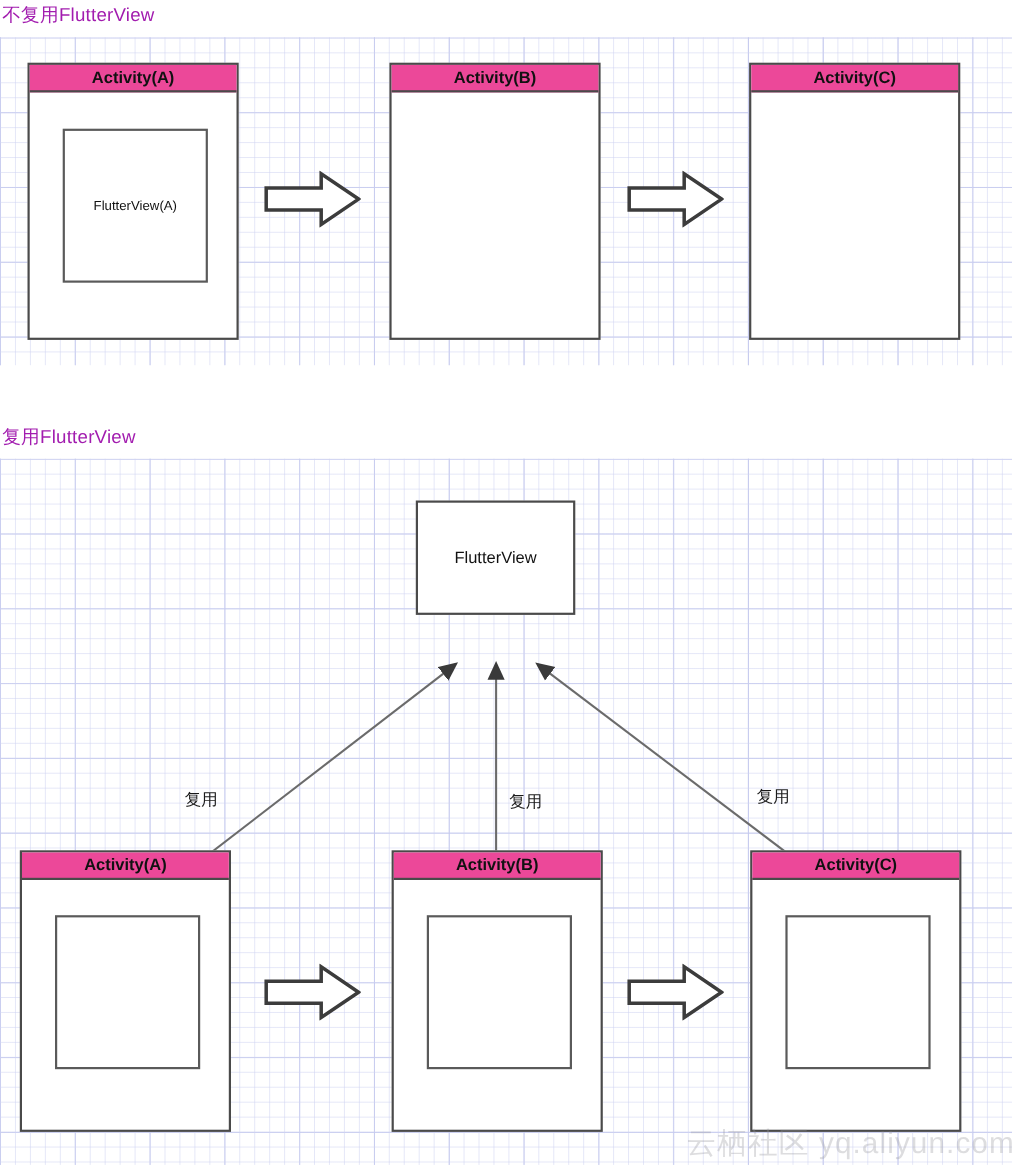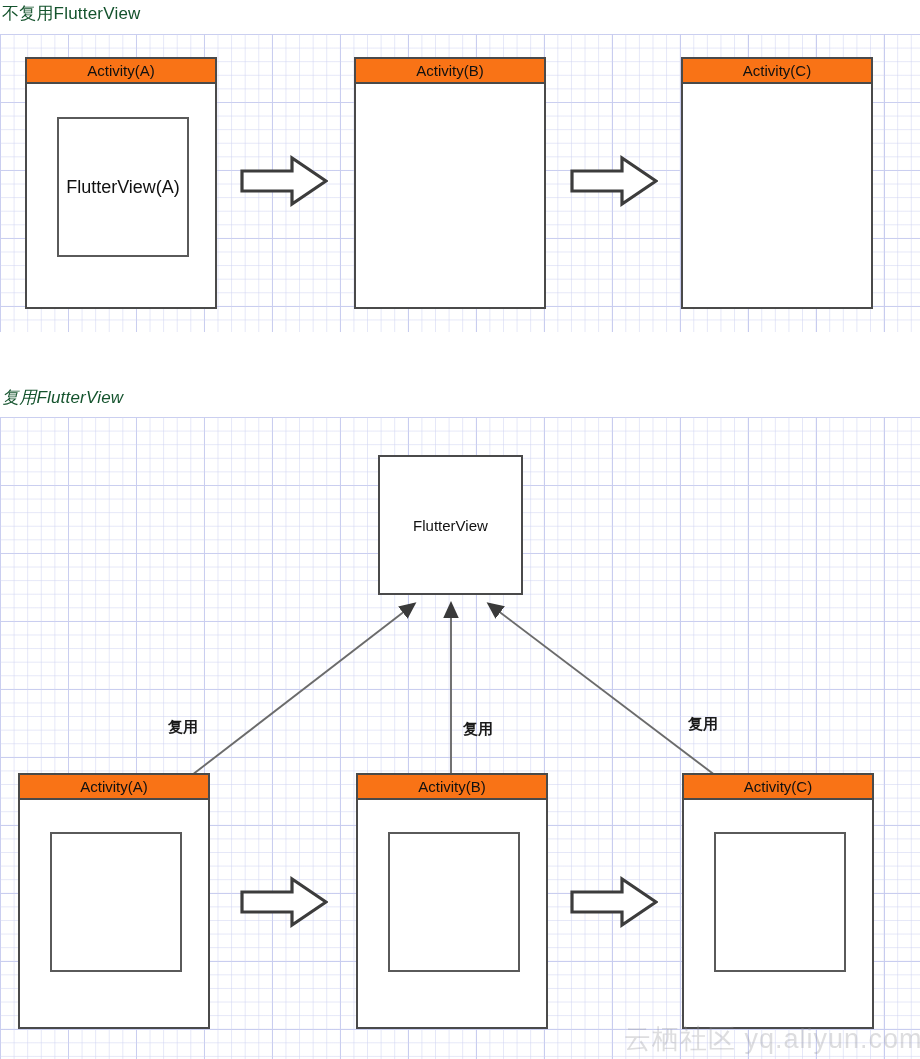--- a/index.html
+++ b/index.html
@@ -12,26 +12,26 @@
     height: 1059px;
     position: relative;
     font-family: "Liberation Sans", "DejaVu Sans", sans-serif;
     overflow: hidden;
   }
 
   
   .section-title {
     position: absolute;
     font-size: 17px;
-    color: #14532d;
+    color: #a21caf;
     letter-spacing: 0.2px;
     white-space: nowrap;
   }
   #title-1 { left: 2px;  top: 2px; }
-  #title-2 { left: 2px;  top: 386px; font-style: italic; }
+  #title-2 { left: 2px;  top: 386px; }
 
   
   .grid {
     position: absolute;
     left: 0;
     background-color: #ffffff;
     background-image:
       linear-gradient(to right,  rgba(208,212,242,0.55) 1px, transparent 1px),
       linear-gradient(to bottom, rgba(208,212,242,0.55) 1px, transparent 1px),
       linear-gradient(to right,  rgba(176,182,232,0.75) 1px, transparent 1px),
@@ -58,32 +58,33 @@
     left: 0;
     top: 0;
     right: 0;
     height: 25px;
     line-height: 24px;
     text-align: center;
     font-size: 15px;
     color: #111111;
     border-bottom: 2px solid #4a4a4a;
     box-sizing: border-box;
-    background: #f97316;
-    white-space: nowrap;
+    background: #ec4899;
+    white-space: nowrap;
+    font-weight: bold;
   }
   .inner-view {
     position: absolute;
     background: #ffffff;
     border: 2px solid #5a5a5a;
     box-sizing: border-box;
     display: flex;
     align-items: center;
     justify-content: center;
-    font-size: 18px;
+    font-size: 12px;
     color: #111111;
     white-space: nowrap;
   }
 
   
   .act-top        { width: 192px; height: 252px; top: 57px; }
   .act-top .inner-view { left: 30px; top: 58px; width: 132px; height: 140px; }
   #act-a { left: 25px; }
   #act-b { left: 354px; }
   #act-c { left: 681px; }
@@ -94,21 +95,21 @@
   #act-a2 { left: 18px; }
   #act-b2 { left: 356px; }
   #act-c2 { left: 682px; }
 
   
   #flutterview-box {
     position: absolute;
     left: 378px;
     top: 455px;
     width: 145px;
-    height: 140px;
+    height: 104px;
     background: #ffffff;
     border: 2px solid #4a4a4a;
     box-sizing: border-box;
     display: flex;
     align-items: center;
     justify-content: center;
     font-size: 15px;
     color: #111111;
   }
 
@@ -132,21 +133,20 @@
     height: 1059px;
     pointer-events: none;
   }
 
   
   .reuse-label {
     position: absolute;
     font-size: 15px;
     color: #1a1a1a;
     white-space: nowrap;
-    font-weight: bold;
   }
   #reuse-1 { left: 168px; top: 718px; }
   #reuse-2 { left: 463px; top: 720px; }
   #reuse-3 { left: 688px; top: 715px; }
 
   
   #watermark {
     position: absolute;
     left: 624px;
     top: 1021px;

